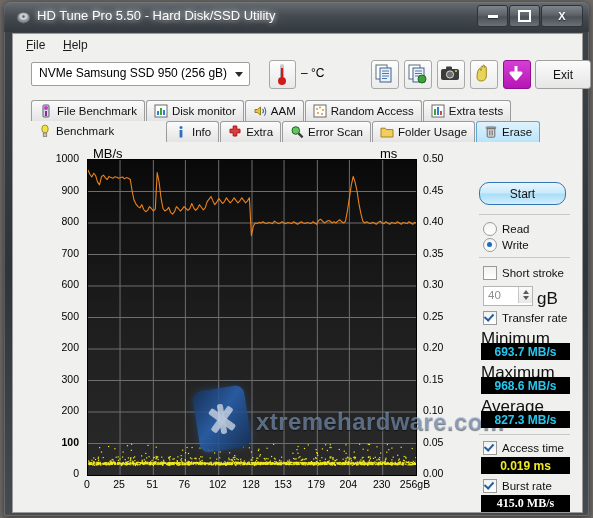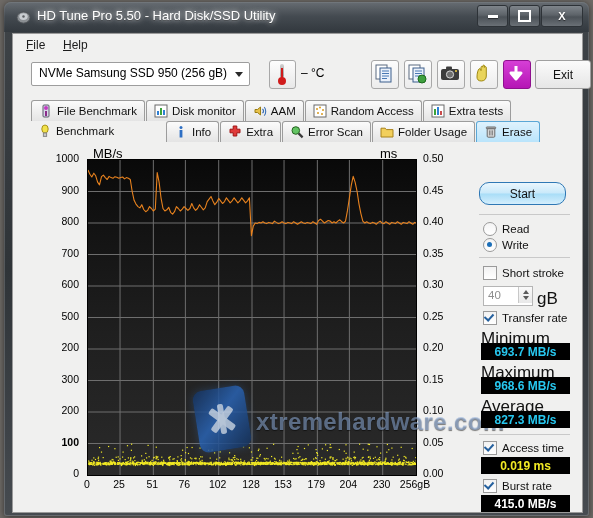--- a/index.html
+++ b/index.html
@@ -202,21 +202,21 @@
   .spin .dn{top:9px;border-top:4px solid #5a5a5a;}
   .gb-lbl{position:absolute;left:62px;font-size:17px;color:#111;}
   .res-lbl{position:absolute;left:6px;font-size:17px;color:#111;}
   .res-val{
     position:absolute;left:6px;width:89px;height:17px;background:#000;
     display:flex;align-items:center;justify-content:center;
     font-size:12px;font-weight:bold;
   }
   .res-val.cyan{color:#27c8f0;}
   .res-val.yellow{color:#f2ea24;}
-  .res-val.white{color:#ffffff;}
+  .res-val.white{color:#ffffff;font-family:Liberation Serif, serif;}
 </style>
 </head>
 <body>
 
 <div id="app">
   <div class="winframe">
 
     <div class="titlebar">
       <svg class="title-icon" viewBox="0 0 16 16">
         <ellipse cx="8" cy="8" rx="7" ry="6" fill="#8b8f93" stroke="#4b4f53"></ellipse>

